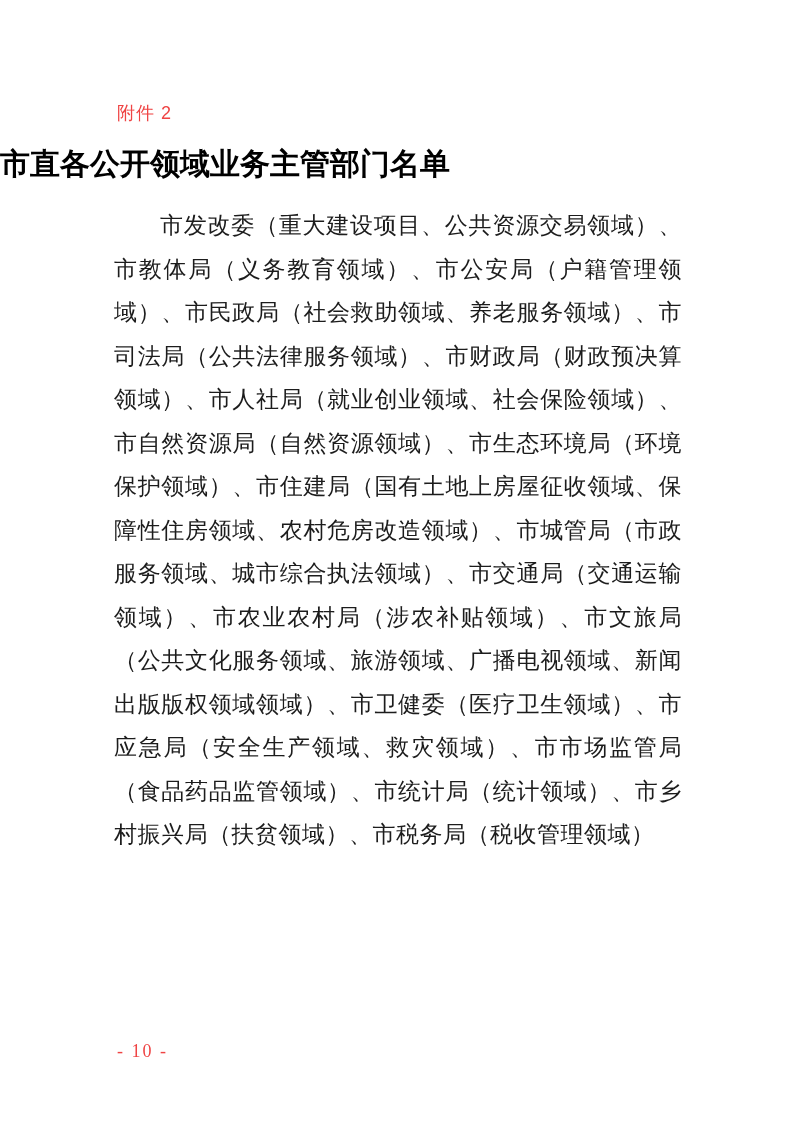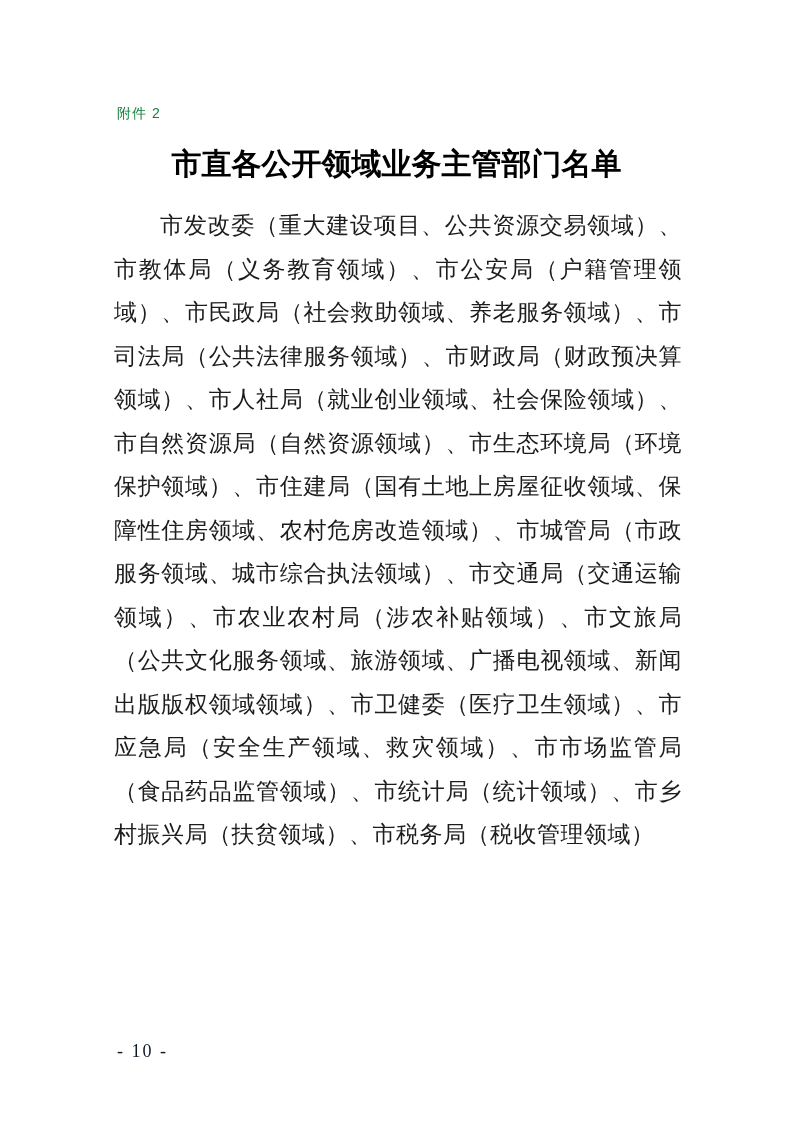--- a/index.html
+++ b/index.html
@@ -13,32 +13,31 @@
       height: 1122px;
       background: #ffffff;
       overflow: hidden;
       color: #000000;
     }
     .attachment-label {
       position: absolute;
       left: 117px;
       top: 100px;
       font-family: "Liberation Sans", "DejaVu Sans", sans-serif;
-      font-size: 14px;
+      font-size: 18px;
       line-height: 26px;
-      color: #15803d;
+      color: #ef4444;
       letter-spacing: 1px;
       white-space: pre;
     }
     .doc-title {
       position: absolute;
       left: 0;
       top: 143px;
       width: 793px;
-      text-align: center;
       font-family: "Liberation Serif", "DejaVu Serif", serif;
       font-weight: bold;
       font-size: 30px;
       line-height: 42px;
       color: #000000;
       letter-spacing: 0px;
     }
     .body-paragraph {
       position: absolute;
       left: 114px;
@@ -55,21 +54,21 @@
       word-break: break-all;
       overflow-wrap: anywhere;
     }
     .page-number {
       position: absolute;
       left: 117px;
       top: 1040px;
       font-family: "Liberation Serif", "DejaVu Serif", serif;
       font-size: 18px;
       line-height: 22px;
-      color: #0f172a;
+      color: #ef4444;
       letter-spacing: 2px;
       white-space: pre;
     }
   </style>
 </head>
 <body>
 
 <div class="page">
 
   <div class="attachment-label">附件 2</div>

